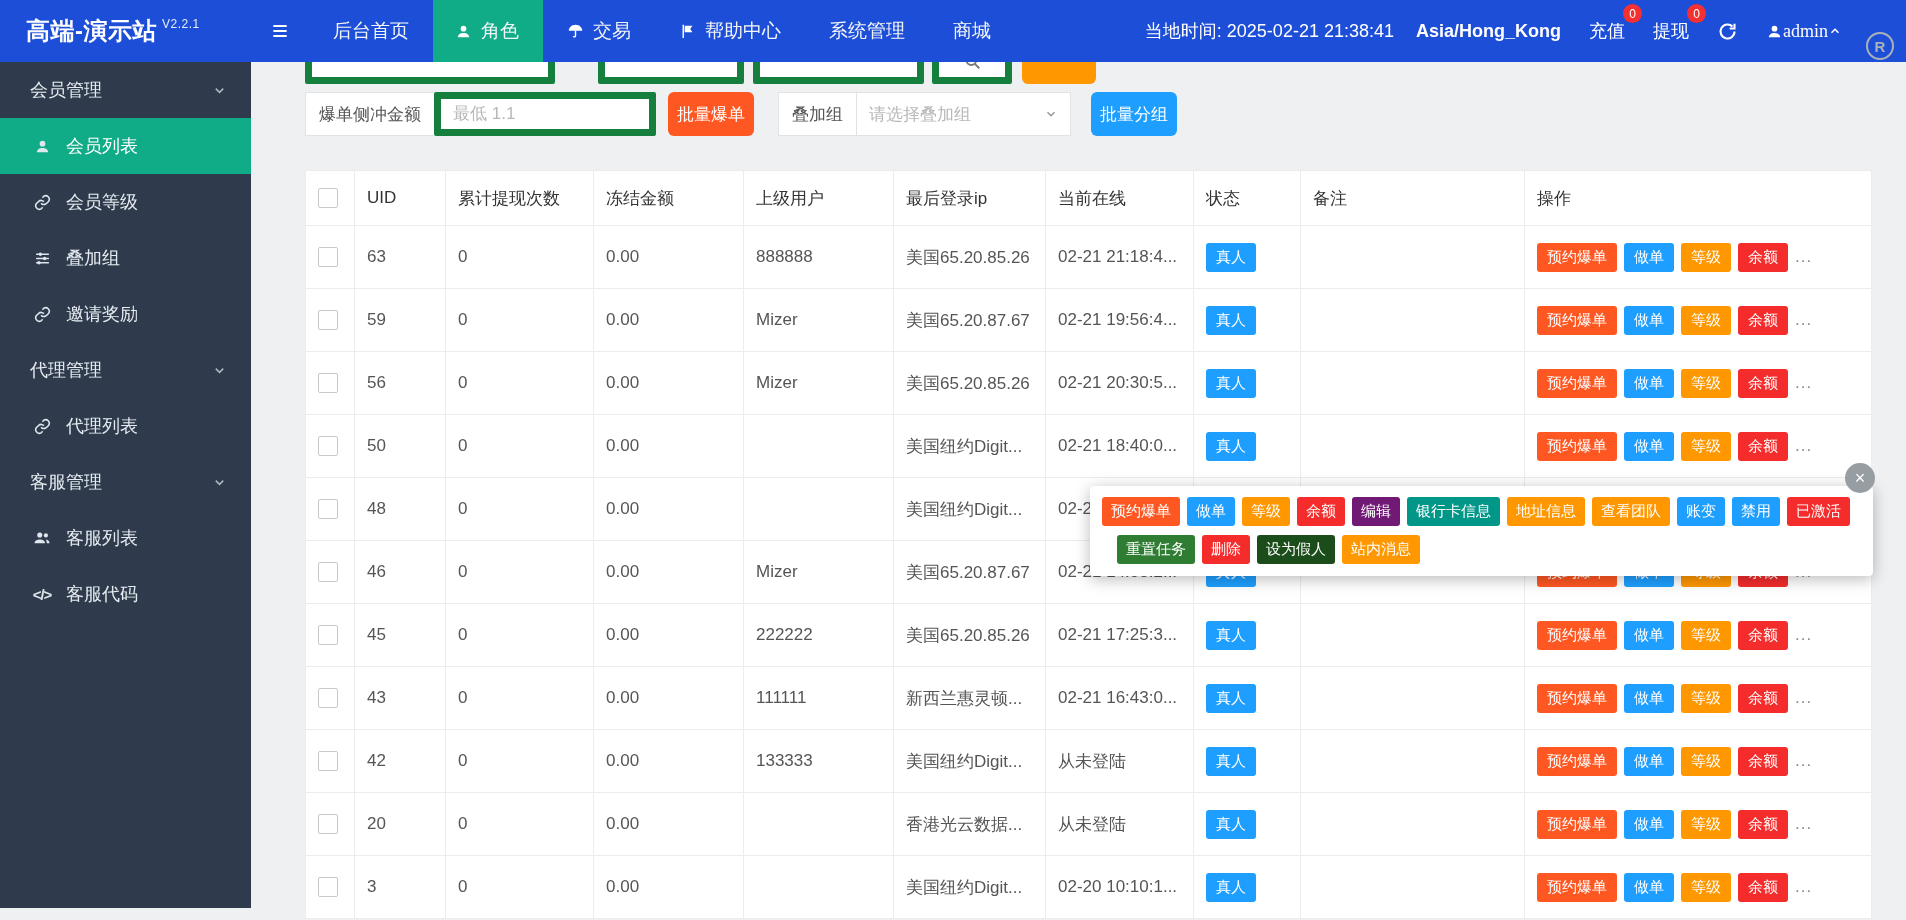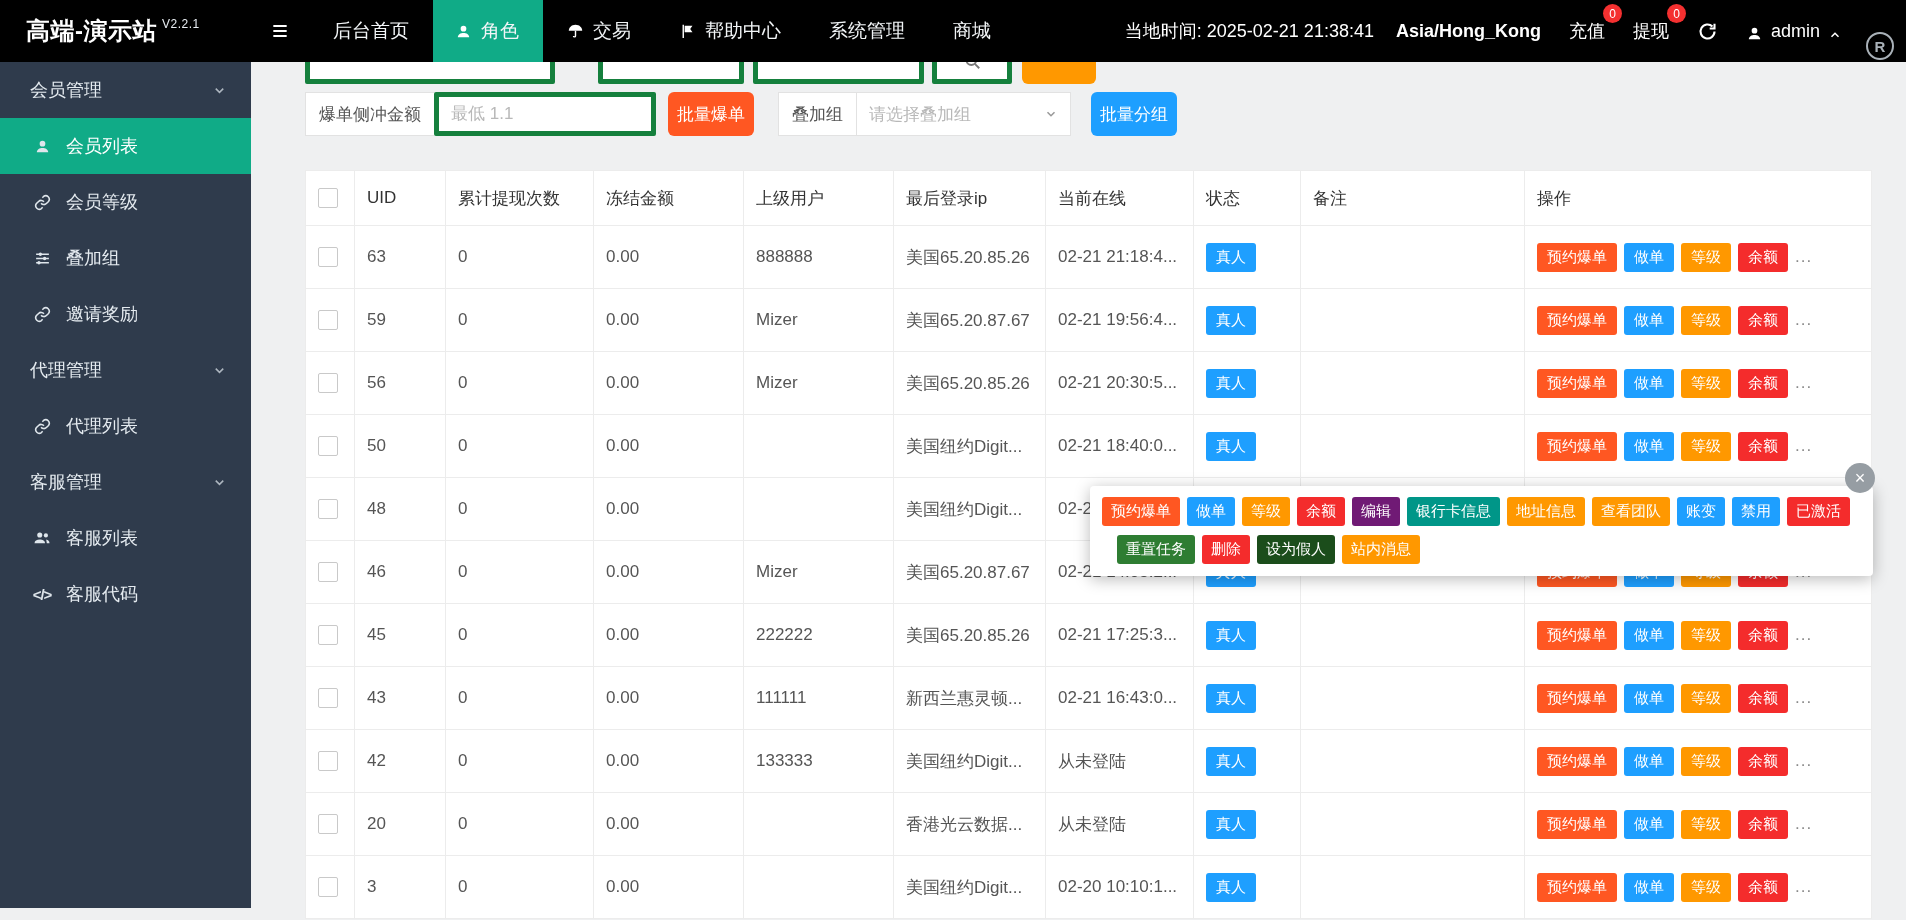--- a/index.html
+++ b/index.html
@@ -1,47 +1,47 @@
 <!DOCTYPE html>
 <html><head>
 <meta charset="utf-8">
 <style>
   * { margin:0; padding:0; box-sizing:border-box; }
   html,body { width:1906px; height:920px; }
   body { font-family:"Liberation Sans","DejaVu Sans",sans-serif; background:#eff0f1; overflow:hidden; position:relative; color:#555; }
   .i svg { display:block; }
 
   
-  .topbar { position:absolute; top:0; left:0; right:0; height:62px; background:#000000; display:flex; align-items:stretch; color:#fff; z-index:30; }
+  .topbar { position:absolute; top:0; left:0; right:0; height:62px; background:#1d4ed8; display:flex; align-items:stretch; color:#fff; z-index:30; }
   .logo { width:251px; display:flex; align-items:center; padding-left:26px; font-size:24px; font-weight:bold; letter-spacing:.5px; }
   .logo .ver { font-size:12px; font-weight:normal; margin-left:5px; margin-top:-14px; color:#e8edf2; }
   .tb-btn { display:flex; align-items:center; padding:0 19px; cursor:pointer; }
   .nav { display:flex; align-items:stretch; }
   .nav-item { display:flex; align-items:center; gap:9px; padding:0 24px; font-size:19px; color:#f2f5f7; cursor:pointer; }
   .nav-item.active { background:#10ab87;padding-left:22px; }
   .tb-right { margin-left:auto; display:flex; align-items:center; gap:28px; padding-right:64px; font-size:18px; }
   .tz { margin-left:-6px;font-weight:bold; }
   .chip { position:relative; cursor:pointer; }
   .chip .badge { position:absolute; top:-15px; right:-17px; min-width:19px; height:19px; border-radius:10px; background:#f43030; color:#fff; font-size:12px; font-style:normal; display:flex; align-items:center; justify-content:center; padding:0 5px; }
-  .user { display:flex; gap:8px; align-items:flex-end; cursor:pointer; }
+  .user { display:flex; align-items:center; cursor:pointer;font-family:Liberation Serif, serif; }
   .r-mark { position:absolute; right:12px; top:32px; width:28px; height:28px; border:2px solid #a9b1b8; border-radius:50%; color:#a9b1b8; display:flex; align-items:center; justify-content:center; font-size:15px; font-weight:bold; z-index:31; background:transparent; }
 
   
   .sidebar { position:absolute; top:62px; bottom:12px; left:0; width:251px; background:#2f3b4c; z-index:20; }
   .side-item { height:56px; display:flex; align-items:center; padding:0 24px 0 30px; color:#e5ebf0; font-size:18px; cursor:pointer; }
   .side-item .s-icon { width:24px; margin-right:12px; display:flex; justify-content:center; color:#dfe6ec; }
   .side-item .chev { margin-left:auto; opacity:.85; }
   .side-item.active { background:#10ab87; color:#fff; }
   .code-txt { font-size:15px; font-weight:bold; letter-spacing:-1px; }
 
   
   .content { position:absolute; left:251px; right:0; top:62px; bottom:0; overflow:hidden; padding:0 34px 0 54px; }
   .frow { display:flex; align-items:center; }
   .frow-top { margin-top:-24px; }
-  .inp { height:46px; background:#fff; border:5px solid #15803d; border-radius:2px; font-size:17px; padding:0 12px; color:#555; outline:none; font-family:inherit; }
+  .inp { height:46px; background:#fff; border:7px solid #15803d; border-radius:2px; font-size:17px; padding:0 12px; color:#555; outline:none; font-family:inherit; }
   .inp::placeholder { color:#b8b8b8; }
   .i1 { width:250px; }
   .i2 { width:146px; margin-left:43px; }
   .i3 { width:171px; margin-left:9px; }
   .ibox { width:80px; margin-left:8px; display:flex; align-items:center; justify-content:center; cursor:pointer; }
   .btn-lg { height:46px; border:none; border-radius:6px; color:#fff; font-size:17px; padding:0 16px; cursor:pointer; font-family:inherit; }
   .frow-top .btn-lg { width:74px; margin-left:10px; }
   .frow-main { margin-top:8px; }
   .frow-main .inp, .frow-main .btn-lg, .flabel, .fselect { height:44px; }
   .flabel { display:flex; align-items:center; padding:0 13px; background:#fff; border:1px solid #e2e2e2; border-right:none; font-size:17px; color:#555; white-space:nowrap; }

